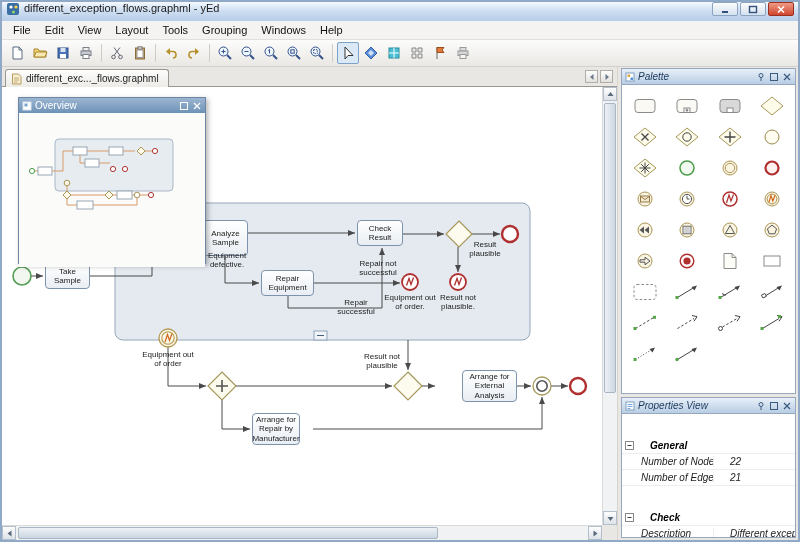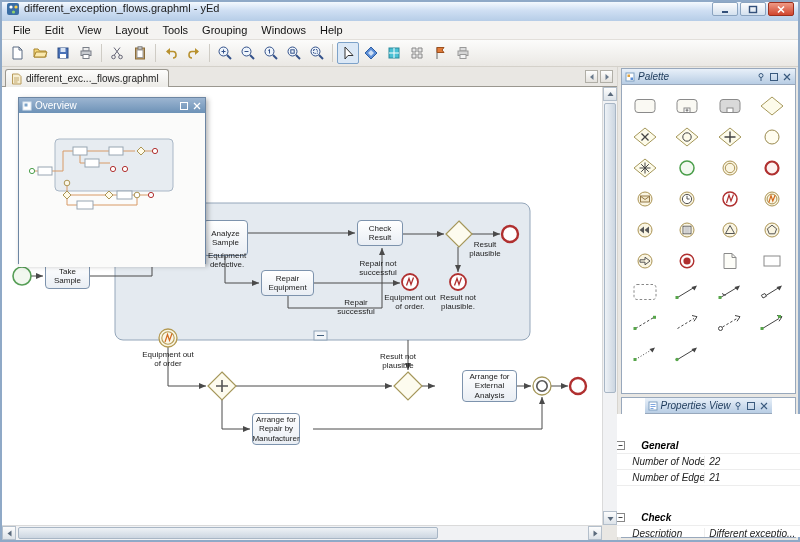--- a/index.html
+++ b/index.html
@@ -67,35 +67,35 @@
   .overview-header { height:15px; flex:0 0 15px; background:linear-gradient(#9cb5d1,#6d92b7); color:#fff;
     font-size:10px; display:flex; align-items:center; gap:3px; padding:0 3px; }
   .overview-header .ov-title { flex:1; }
   .overview-body { flex:1; background:#fbfbfa; position:relative; }
 
   
   .sidebar { width:181px; flex:0 0 181px; background:#e9e7e3; border-left:1px solid #d8d5cf;
     display:flex; flex-direction:column; padding:1px 2px 2px 3px; }
   .panel { display:flex; flex-direction:column; border:1px solid #98a8bc; background:#fff; min-height:0;font-style:italic; }
   .palette-panel { height:326px; flex:0 0 326px; }
-  .props-panel { flex:1; margin-top:3px;align-items:center; }
+  .props-panel { flex:1; margin-top:3px; }
   .panel-header { height:16px; flex:0 0 16px; background:linear-gradient(#e8f0f9,#b8cde4);
     display:flex; align-items:center; gap:3px; padding:0 3px; font-size:10px; color:#1d3a5a;
     border-bottom:1px solid #98a8bc; }
   .panel-title { flex:1; }
 
   .palette-grid { flex:1; display:grid; grid-template-columns:repeat(4,1fr); align-content:start;
     padding:5px 2px; background:#fff; overflow:hidden; }
   .pcell { height:31px; display:flex; align-items:center; justify-content:center; }
 
   .props-body { flex:1; background:#fff; font-size:10px; overflow:hidden; }
   .prop-row { display:flex; height:16px; align-items:center; border-bottom:1px solid #ededed; padding-left:3px; }
   .prop-section { font-weight:bold; gap:16px;margin-top:24px; }
   .prop-label { width:88px; padding-left:16px; color:#222; white-space:nowrap; overflow:hidden; }
-  .prop-value { flex:1; border-left:1px solid #ededed; padding-left:4px; color:#222; white-space:nowrap; overflow:hidden; }
+  .prop-value { flex:1; border-left:1px solid #ededed; padding-left:16px; color:#222; white-space:nowrap; overflow:hidden; }
 </style>
 </head>
 <body>
 
 <div class="window">
 
   <div class="titlebar">
     <svg width="14" height="14">
         <rect x="1" y="1" width="12" height="12" rx="2" fill="#3a6ea5"></rect>
         <circle cx="5" cy="5" r="1.6" fill="#fff"></circle>
@@ -370,21 +370,21 @@
               <span>Arrange for Repair by Manufacturer</span>
             </div>
 
           <div class="dlabel" style="left:196px;top:164px;width:58px">Equipment defective.</div>
           <div class="dlabel" style="left:347px;top:172px;width:58px">Repair not successful</div>
           <div class="dlabel" style="left:328px;top:211px;width:52px">Repair successful</div>
           <div class="dlabel" style="left:460px;top:153px;width:46px">Result plausible</div>
           <div class="dlabel" style="left:380px;top:206px;width:56px">Equipment out of order.</div>
           <div class="dlabel" style="left:430px;top:206px;width:52px">Result not plausible.</div>
           <div class="dlabel" style="left:136px;top:263px;width:60px">Equipment out of order</div>
-          <div class="dlabel" style="left:368px;top:265px;width:56px">Result not plausible</div>
+          <div class="dlabel" style="left:352px;top:265px;width:56px">Result not plausible</div>
 
           <div class="overview">
             <div class="overview-header">
               <svg width="10" height="10">
                   <rect x="1" y="1" width="8" height="8" fill="#fff" stroke="#d9e6f2"></rect>
                   <rect x="2.5" y="2.5" width="3" height="3" fill="#7ba3c9"></rect>
                 </svg>
               <span class="ov-title">Overview</span>
               <svg width="10" height="10">
                   <rect x="1.5" y="1.5" width="7" height="7" fill="none" stroke="#fff"></rect>

